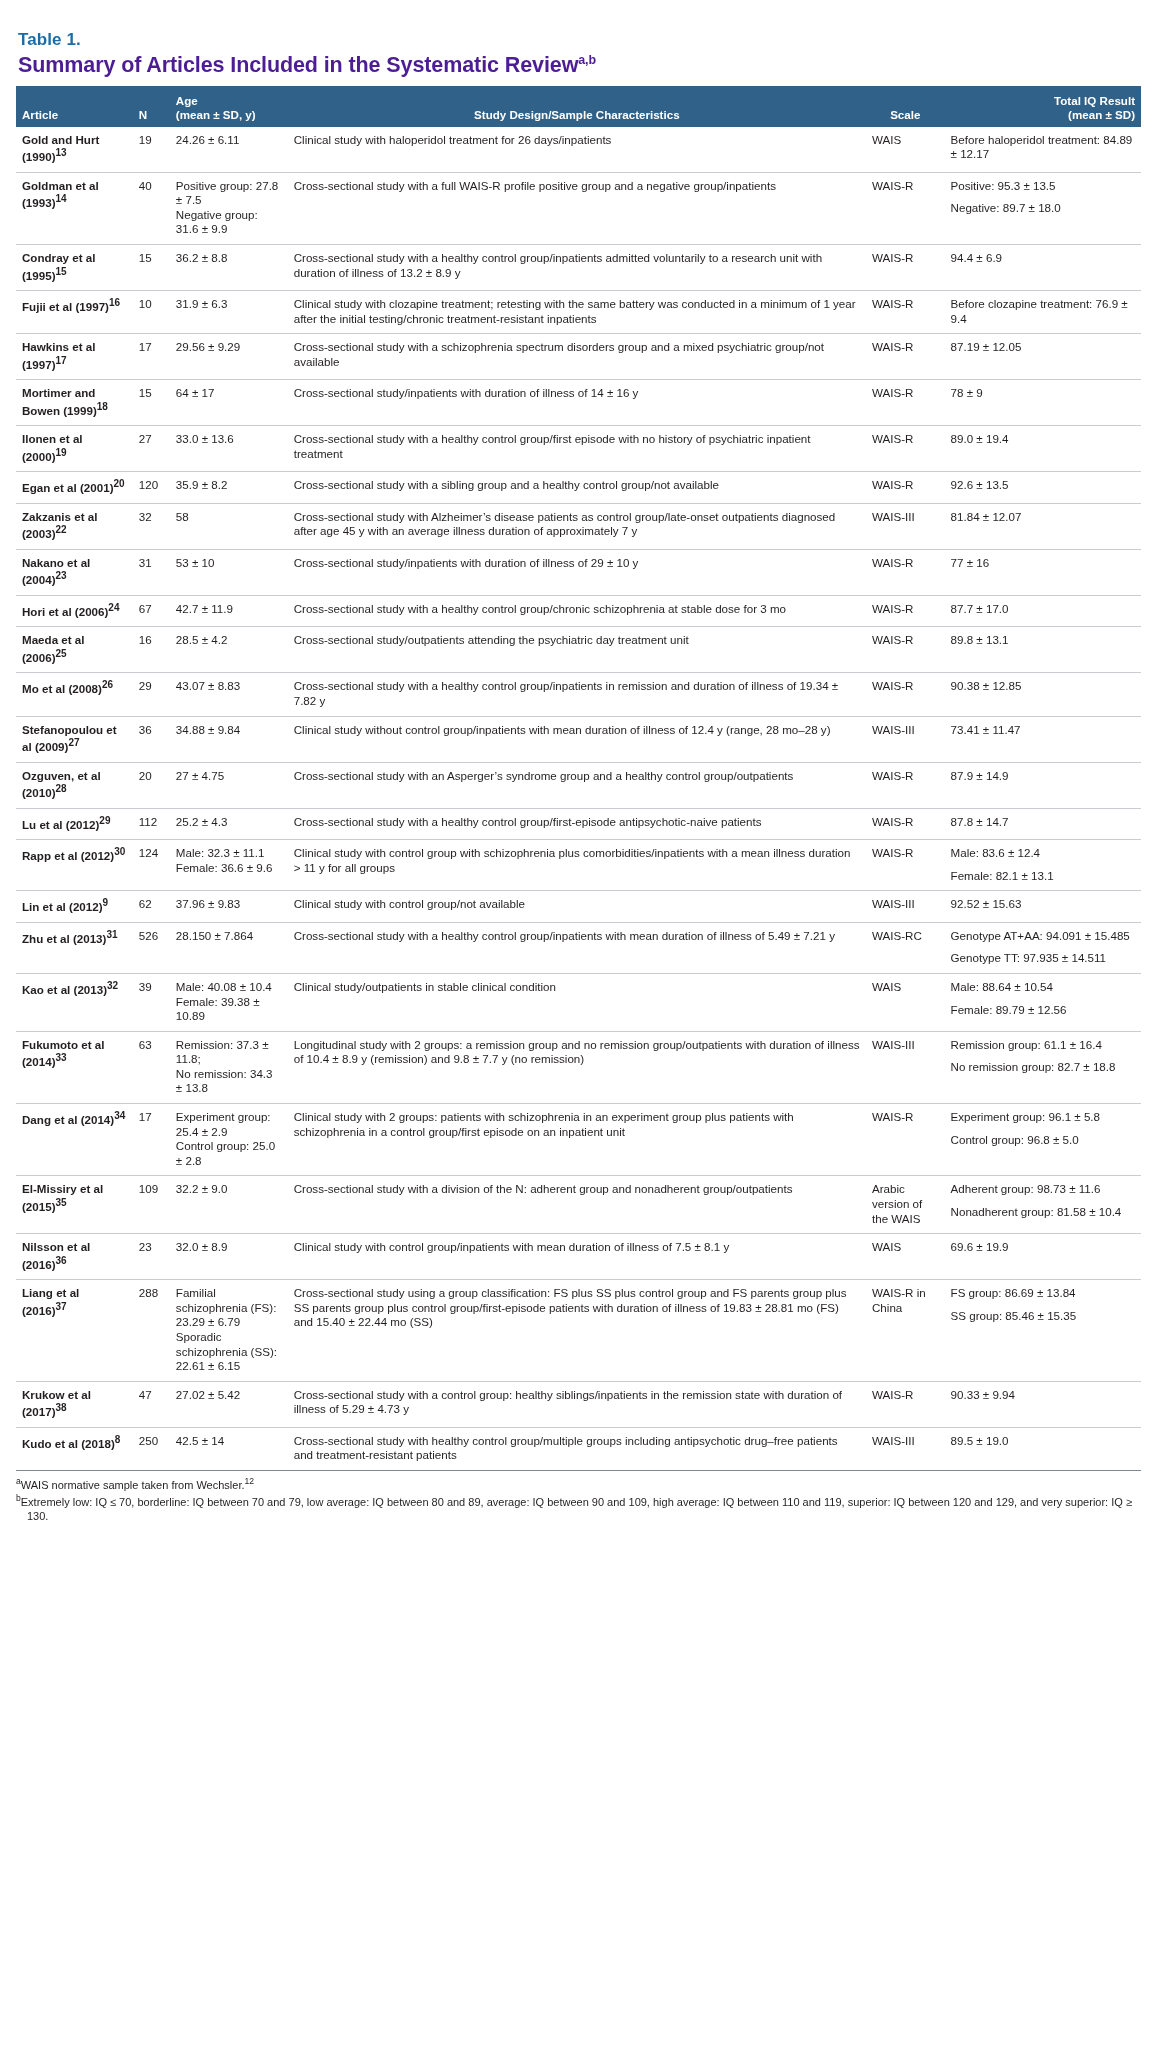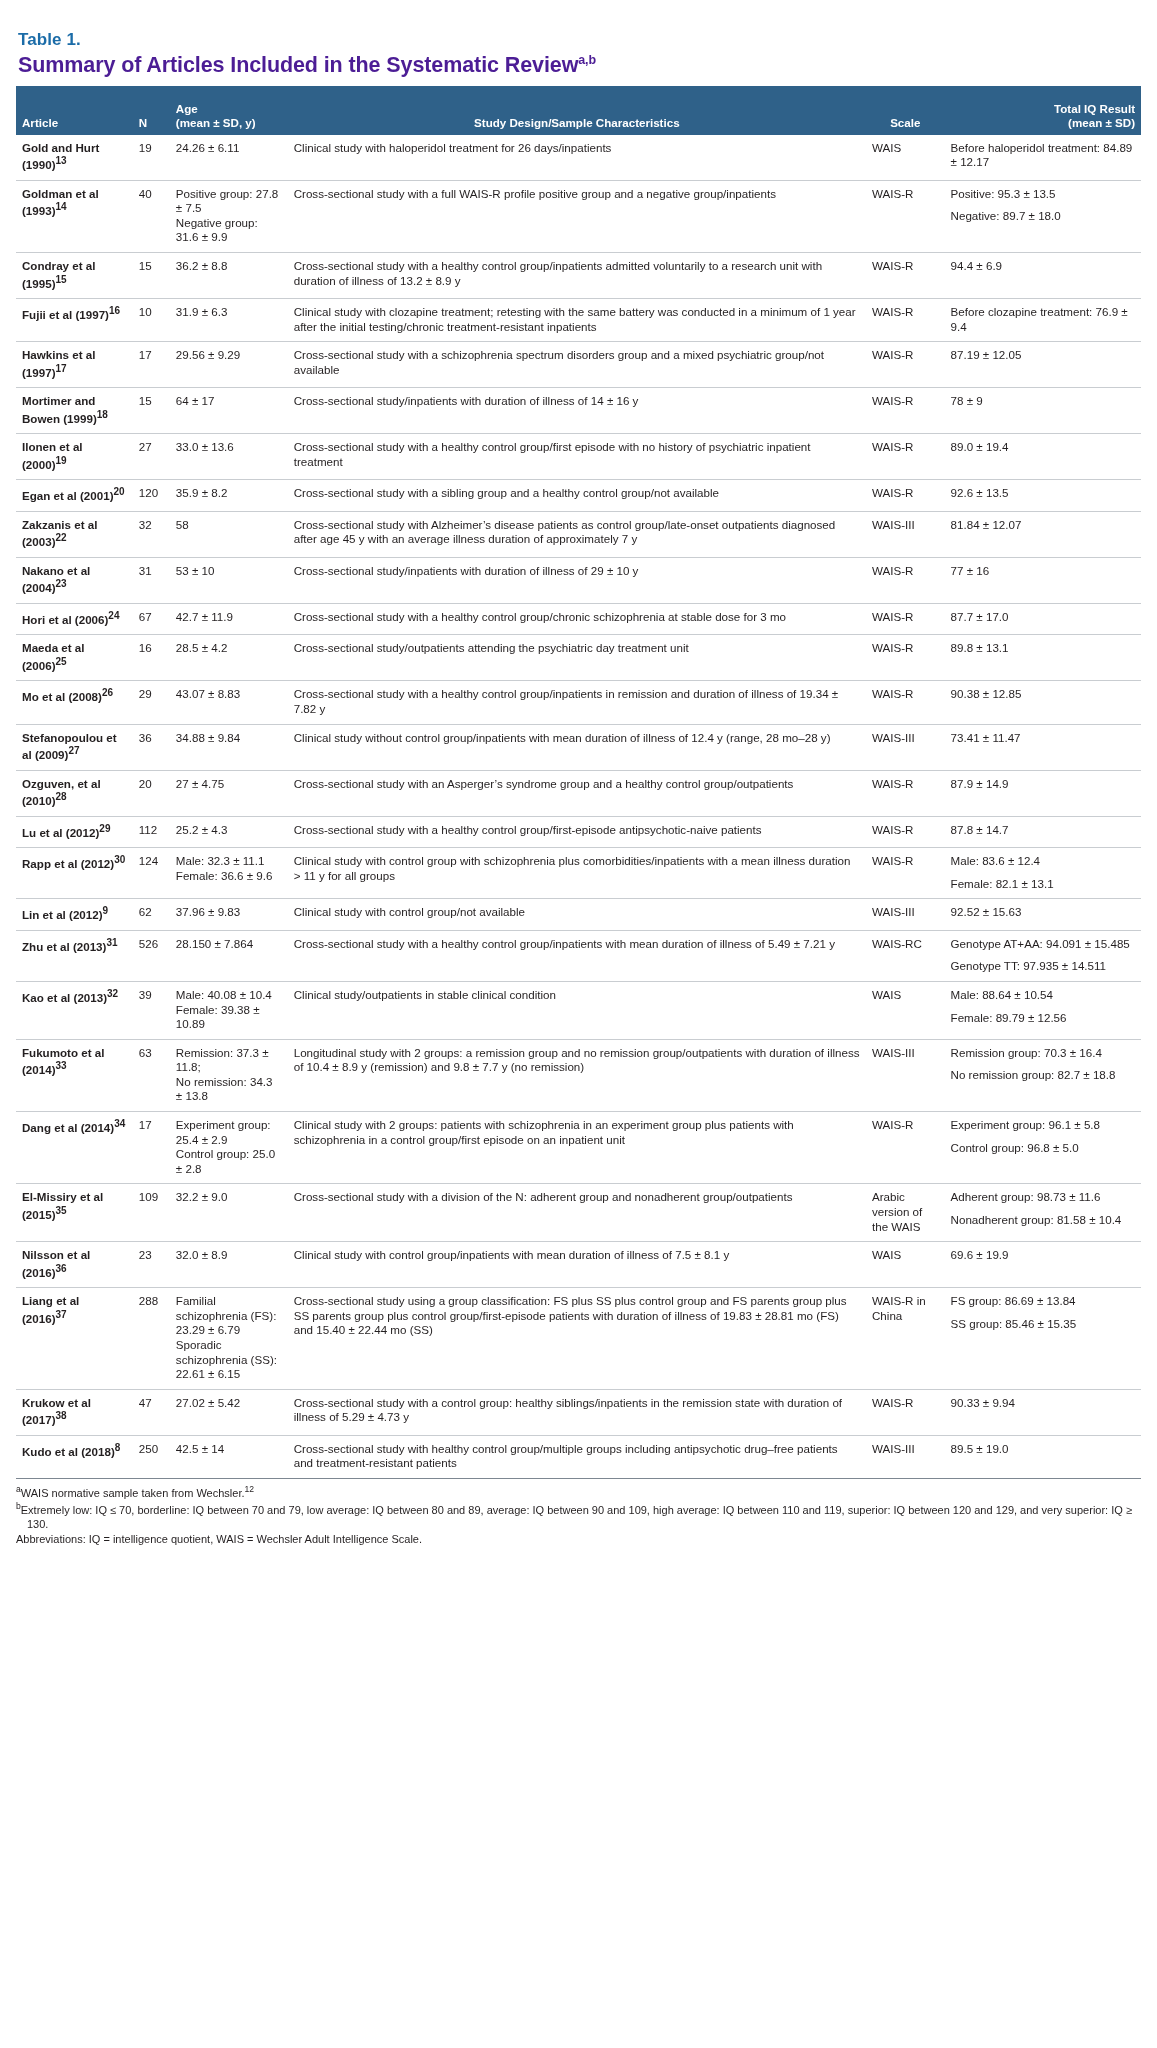--- a/index.html
+++ b/index.html
@@ -35,21 +35,21 @@
     border-collapse: collapse;
     table-layout: fixed;
   }
   thead th {
     background: #2f6189;
     color: #ffffff;
     font-size: 11.6px;
     font-weight: bold;
     text-align: left;
     vertical-align: bottom;
-    padding: 16px 6px 5px 6px;
+    padding: 8px 6px 5px 6px;
     line-height: 1.18;
   }
   thead th.c-article { width: 107px; }
   thead th.c-n { width: 34px; text-align: left; }
   thead th.c-age { width: 108px; }
   thead th.c-design { width: 530px; text-align: center; }
   thead th.c-scale { width: 72px; text-align: center;}
   thead th.c-iq { width: 180px; text-align: right;}
   thead th .two-line { display: block; }
   tbody td {
@@ -358,21 +358,21 @@
         <tr>
           <td class="art"><span>Fukumoto et al (2014)</span><sup>33</sup></td>
           <td class="n">63</td>
           <td>
             <span class="sub">Remission: 37.3 ± 11.8;</span>
             <span class="sub">No remission: 34.3 ± 13.8</span>
           </td>
           <td>Longitudinal study with 2 groups: a remission group and no remission group/outpatients with duration of illness of 10.4 ± 8.9 y (remission) and 9.8 ± 7.7 y (no remission)</td>
           <td>WAIS-III</td>
           <td>
-            <span class="sub">Remission group: 70.3 ± 16.4</span>
+            <span class="sub">Remission group: 61.1 ± 16.4</span>
             <span class="gap"></span>
             <span class="sub">No remission group: 82.7 ± 18.8</span>
           </td>
         </tr>
         <tr>
           <td class="art"><span>Dang et al (2014)</span><sup>34</sup></td>
           <td class="n">17</td>
           <td>
             <span class="sub">Experiment group: 25.4 ± 2.9</span>
             <span class="sub">Control group: 25.0 ± 2.8</span>
@@ -449,16 +449,15 @@
           <td>
             <span class="sub">89.5 ± 19.0</span>
           </td>
         </tr>
       </tbody>
   </table>
 
   <div class="footnotes">
     <p><sup>a</sup><span>WAIS normative sample taken from Wechsler.</span><sup>12</sup></p>
     <p class="indent"><sup>b</sup><span>Extremely low: IQ ≤ 70, borderline: IQ between 70 and 79, low average: IQ between 80 and 89, average: IQ between 90 and 109, high average: IQ between 110 and 119, superior: IQ between 120 and 129, and very superior: IQ ≥ 130.</span></p>
-    <p>Abbreviations: IQ = intelligence quotient, WAIS = Wechsler Adult Intelligence Scale.</p>
   </div>
 
 </div>
 
 </body></html>

